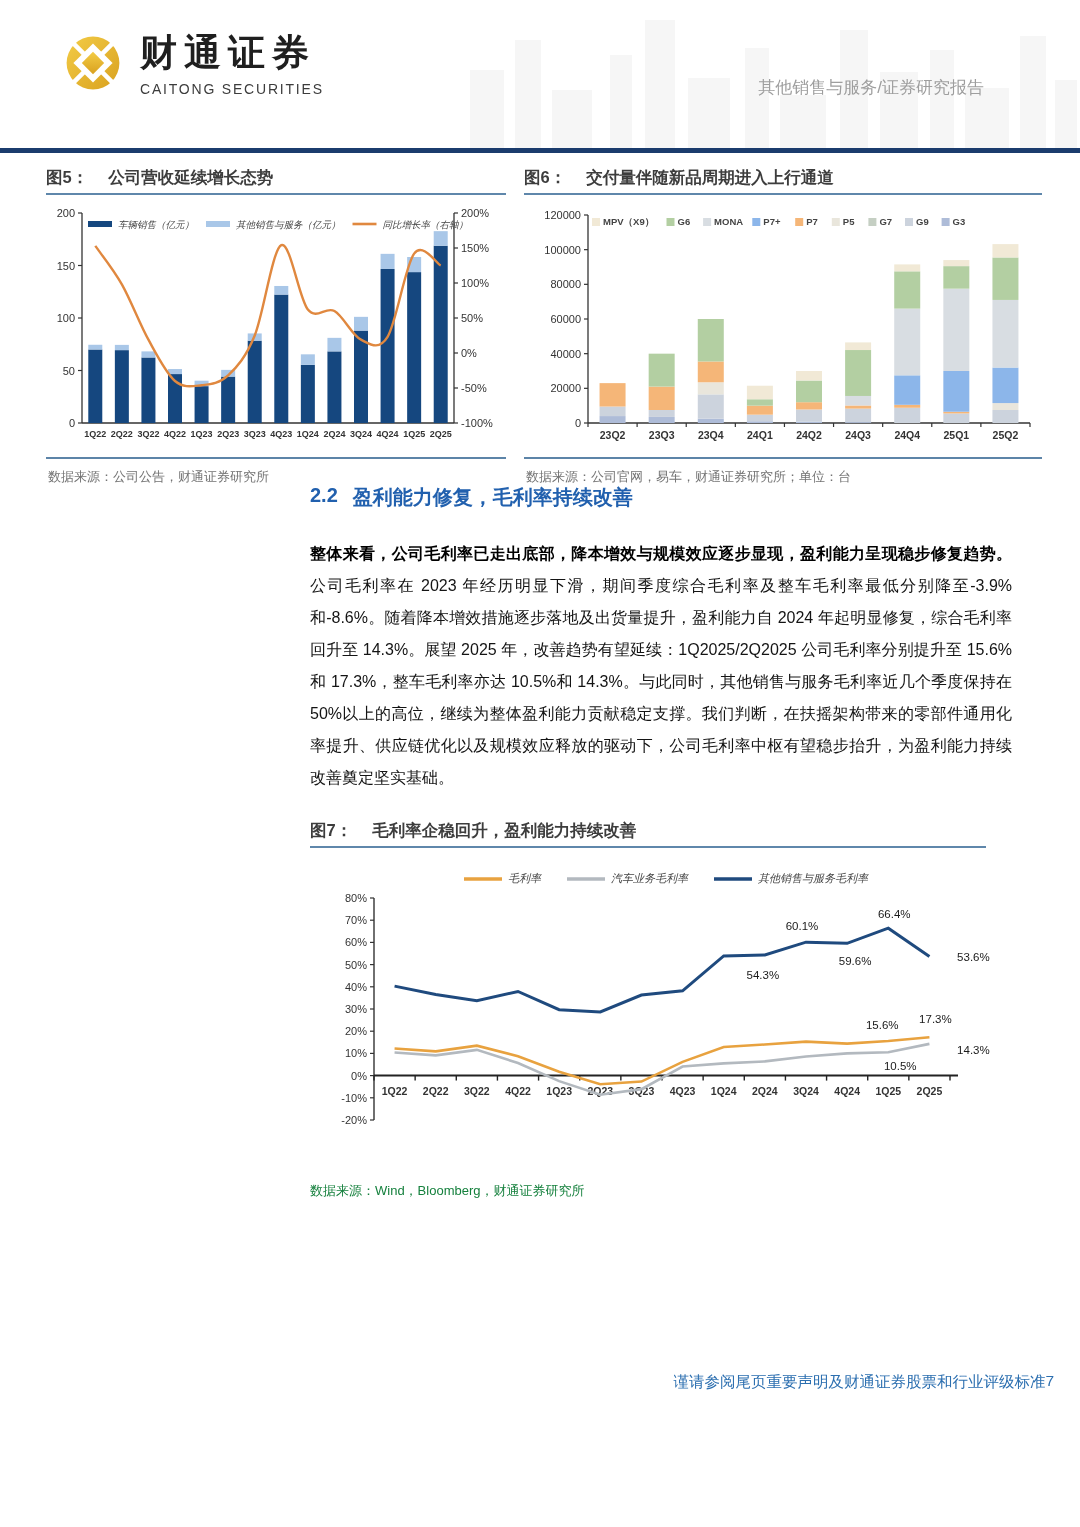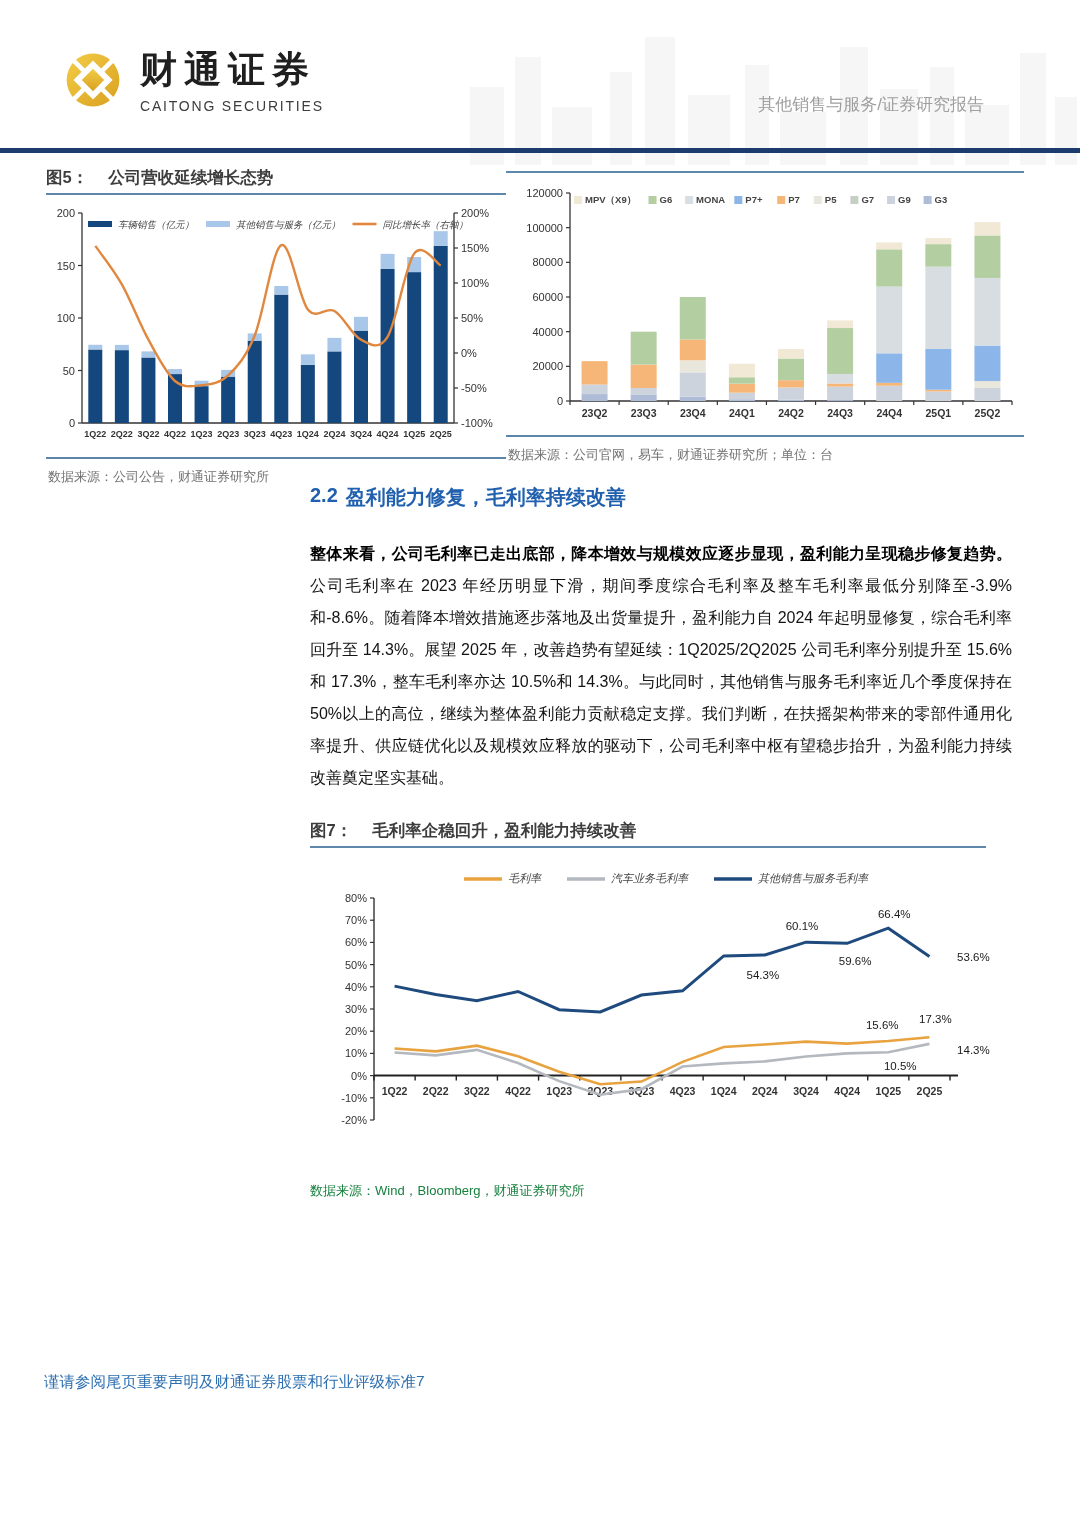--- a/index.html
+++ b/index.html
@@ -1,50 +1,50 @@
 <!DOCTYPE html>
 <html><head>
 <meta charset="utf-8">
 <style>
   html,body{margin:0;padding:0;background:#e8e8e8}
   .page{position:relative;width:1080px;height:1527px;margin:0 auto;background:#ffffff;
         font-family:"Liberation Sans","DejaVu Sans",sans-serif;overflow:hidden}
   
-  .hdr{position:absolute;top:17px;left:0;width:100%;height:160px;background:#fff}
+  .hdr{position:absolute;top:0;left:0;width:100%;height:160px;background:#fff}
   .skyline{position:absolute;right:0;top:0;width:620px;height:148px;opacity:.55}
   .logo{position:absolute;left:60px;top:28px;display:flex;align-items:center}
   .logo-icon{width:66px;height:66px;flex:0 0 auto}
   .logo-txt{margin-left:14px}
   .logo-cn{font-size:37px;font-weight:700;color:#1f1f1f;letter-spacing:7px;
            font-family:"Liberation Serif","DejaVu Serif",serif}
   .logo-en{font-size:14px;color:#3c3c3c;letter-spacing:1.8px;margin-top:3px}
   .hdr-right{position:absolute;right:96px;top:76px;font-size:17px;color:#9e9e9e}
   .top-rule{position:absolute;top:148px;left:0;width:100%;height:5px;background:#1b3c6d}
   
-  .figrow{position:absolute;top:166px;left:46px;display:flex;}
+  .figrow{position:absolute;top:166px;left:46px;display:flex;gap:18px}
   .figcol-l{width:460px}
   .figcol-r{width:518px}
   .fig-title{display:flex;font-size:16.5px;font-weight:700;color:#3d3d3d;line-height:22px}
   .fig-title .lbl{margin-right:20px}
   .fig-rule{border-bottom:2px solid #5f87ab;margin-top:5px}
   .chartbox{margin-top:6px}
   .cap-rule{border-top:2px solid #5c84a8}
   .fig-cap{font-size:13px;color:#737373;padding:9px 2px 0 2px}
   
   .bodyblock{position:absolute;left:310px;top:484px;width:702px}
-  .sec-h{display:flex;gap:8px;font-size:20px;font-weight:700;color:#2160ae;margin:0 0 27px 0}
+  .sec-h{display:flex;gap:15px;font-size:20px;font-weight:700;color:#2160ae;margin:0 0 27px 0}
   .para{font-size:16px;line-height:32px;color:#141414;text-align:justify;margin:0}
   .para strong{color:#000}
   .fig7{margin-top:25px}
   .fig7 .fig-rule{width:676px}
   .chart7wrap{margin:14px 0 0 14px}
   .fig7cap{font-size:13px;color:#15803d;margin-top:14px}
   
-  .footer{position:absolute;left:44px;top:1372px;width:992px;display:flex;
-          justify-content:flex-start;color:#2c6fb0;font-size:15.5px}
+  .footer{position:absolute;left:62px;top:1372px;width:992px;display:flex;
+          justify-content:flex-end;color:#2c6fb0;font-size:15.5px}
   svg text{font-family:"Liberation Sans","DejaVu Sans",sans-serif}
 </style>
 </head>
 <body>
 
 <div class="page">
 
   <div class="hdr">
     <svg class="skyline" viewBox="0 0 620 148">
       <g fill="#f0f0f0">
@@ -171,20 +171,24 @@
             <text x="72" y="27" font-size="9.5" fill="#444" text-anchor="start" font-style="italic">车辆销售（亿元）</text>
             <rect x="160" y="20" width="24" height="6" fill="#a9c7e8"></rect>
             <text x="190" y="27" font-size="9.5" fill="#444" text-anchor="start" font-style="italic">其他销售与服务（亿元）</text>
             <line x1="306.5" y1="23" x2="330.5" y2="23" stroke="#e0883f" stroke-width="2.6"></line>
             <text x="336.5" y="27" font-size="9.5" fill="#444" text-anchor="start" font-style="italic">同比增长率（右轴）</text>
           </svg></div>
       <div class="cap-rule"></div>
       <div class="fig-cap">数据来源：公司公告，财通证券研究所</div>
     </div>
     <div class="figcol-r">
+      <div class="fig-title">
+        <span class="lbl">图6：</span>
+        <span>交付量伴随新品周期进入上行通道</span>
+      </div>
       <div class="fig-rule"></div>
       <div class="chartbox"><svg width="518" height="252" viewBox="0 0 518 252">
             <line x1="60" y1="222" x2="64" y2="222" stroke="#333" stroke-width="1.2"></line>
             <text x="57" y="226" font-size="11" fill="#333" text-anchor="end">0</text>
             <line x1="60" y1="187.33333333333334" x2="64" y2="187.33333333333334" stroke="#333" stroke-width="1.2"></line>
             <text x="57" y="191.33333333333334" font-size="11" fill="#333" text-anchor="end">20000</text>
             <line x1="60" y1="152.66666666666669" x2="64" y2="152.66666666666669" stroke="#333" stroke-width="1.2"></line>
             <text x="57" y="156.66666666666669" font-size="11" fill="#333" text-anchor="end">40000</text>
             <line x1="60" y1="118" x2="64" y2="118" stroke="#333" stroke-width="1.2"></line>
             <text x="57" y="122" font-size="11" fill="#333" text-anchor="end">60000</text>

